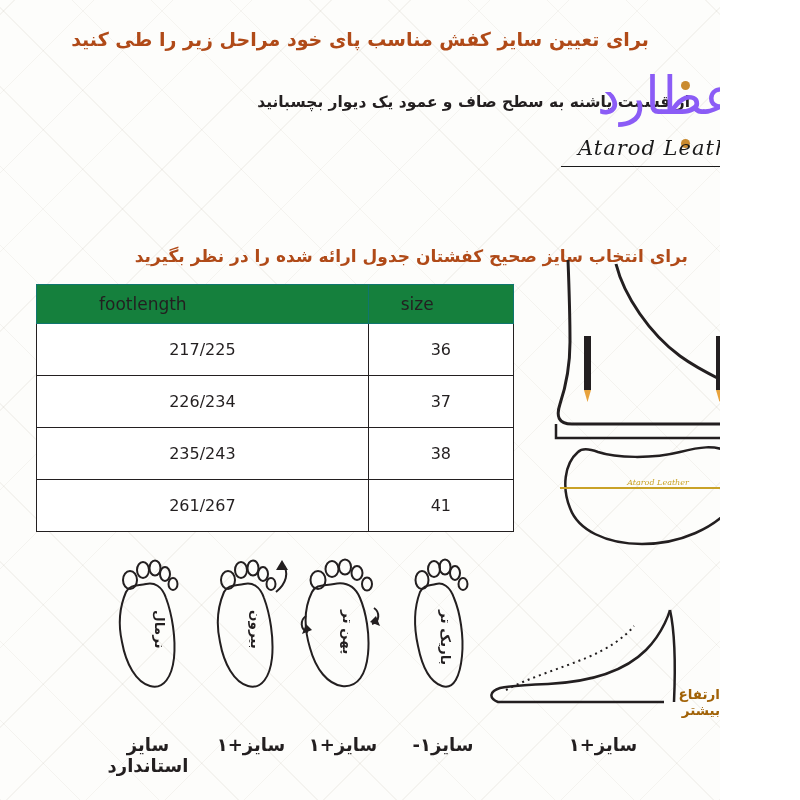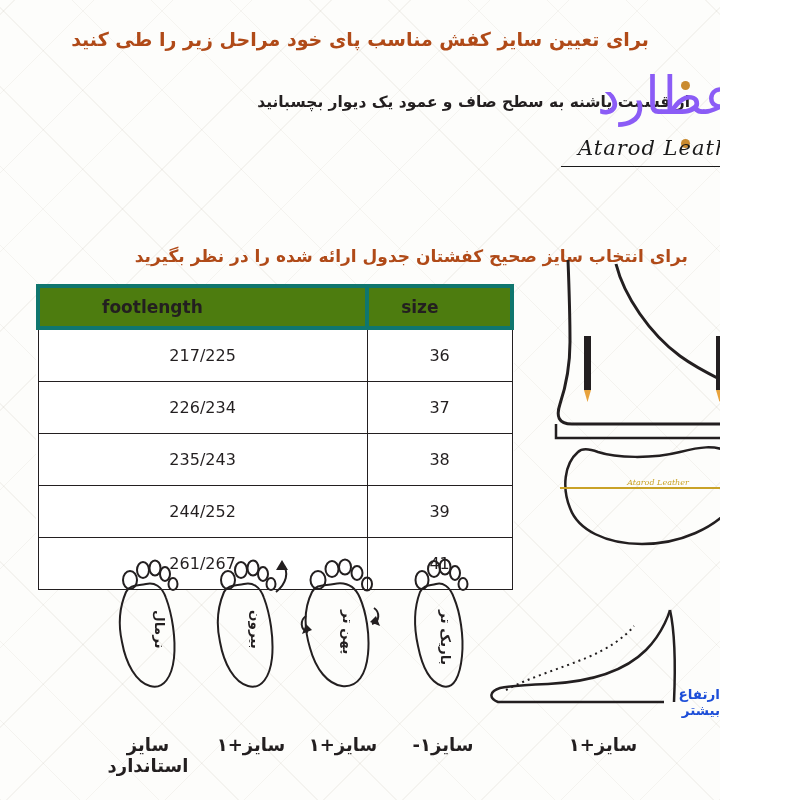--- a/index.html
+++ b/index.html
@@ -104,26 +104,26 @@
   
   #size-table {
     position: absolute;
     top: 284px; left: 36px;
     width: 478px;
     border-collapse: collapse;
     background: #fff;
     border: 1px solid #231f20;
   }
   #size-table th {
-    background: #4d7c0f;
+    background: #15803d;
     color: #231f20;
     font-size: 17px;
-    font-weight: bold;
+    font-weight: normal;
     padding: 9px 0 9px 0;
-    border: 4px solid #0f766e;
+    border: 1px solid #0f766e;
     text-align: left;
     padding-left: 62px;
   }
   #size-table th.col-size { padding-left: 32px; }
   #size-table td {
     font-size: 16px;
     color: #231f20;
     padding: 16px 0;
     border: 1px solid #231f20;
     text-align: center;
@@ -138,21 +138,21 @@
   
   #bottom-row {
     position: absolute;
     top: 548px; left: 0; right: 0;
     height: 250px;
   }
   .foot-label {
     position: absolute;
     font-size: 13.5px;
     font-weight: bold;
-    color: #1d4ed8;
+    color: #a16207;
     direction: rtl;
   }
   .caption {
     position: absolute;
     font-size: 18px;
     font-weight: bold;
     color: #231f20;
     direction: rtl;
     text-align: center;
   }
@@ -204,24 +204,20 @@
         <td>217/225</td>
         <td class="col-size">36</td>
       </tr>
       <tr>
         <td>226/234</td>
         <td class="col-size">37</td>
       </tr>
       <tr>
         <td>235/243</td>
         <td class="col-size">38</td>
-      </tr>
-      <tr>
-        <td>244/252</td>
-        <td class="col-size">39</td>
       </tr>
       <tr>
         <td>261/267</td>
         <td class="col-size">41</td>
       </tr>
     </tbody>
   </table>
 
   <svg id="foot-illus" viewBox="0 0 272 300">
 

